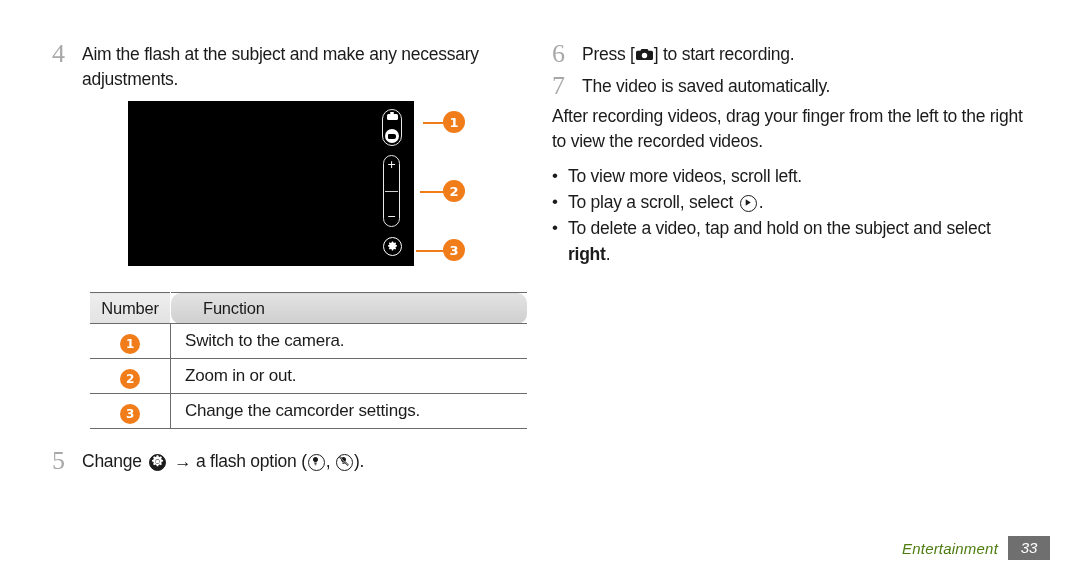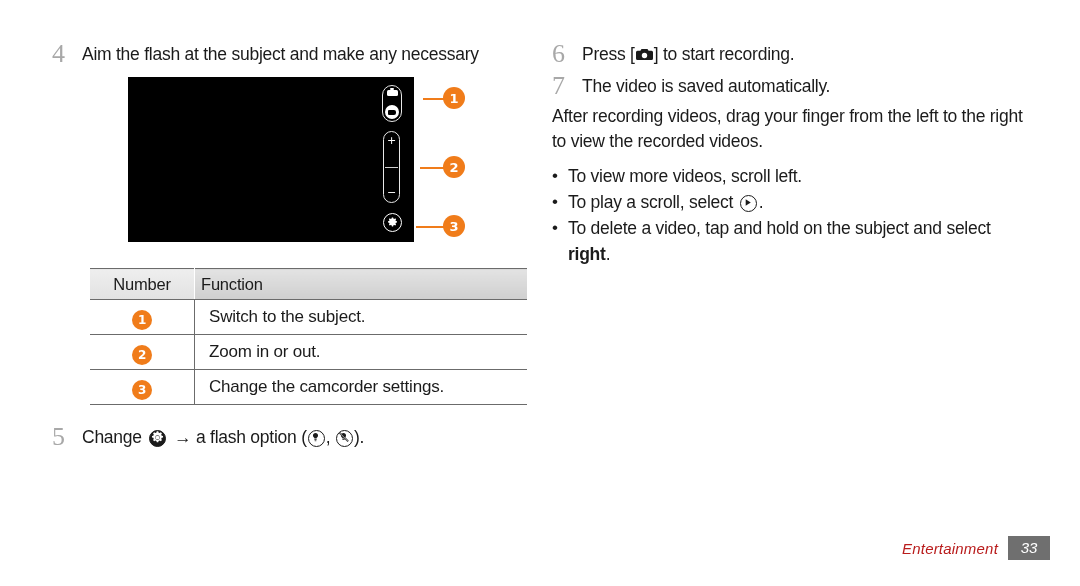--- a/index.html
+++ b/index.html
@@ -114,26 +114,26 @@
     border-bottom:1.6px solid #6b6b6b;
   }
   .tbl thead th{
     height:30px;font-weight:400;font-size:16.5px;
     color:#1b1b1b;
     background:linear-gradient(#e3e3e3,#cfcfcf);
     border-top:1.6px solid #6b6b6b;
     letter-spacing:-0.2px;
   }
   .tbl thead th.c1{
-    width:104px;
+    width:80px;
     background:linear-gradient(#eeeeee,#e2e2e2);
     text-align:center;
     border-right:1.3px solid #ffffff;
   }
-  .tbl thead th.c2{padding-left:6px;}
+  .tbl thead th.c2{padding-left:32px;border-radius:10px;}
   .tbl tbody td{height:34px;font-size:17px;letter-spacing:-0.2px;}
   .tbl tbody td.c1{text-align:center;border-right:1.6px solid #6b6b6b;}
   .tbl tbody td.c2{padding-left:14px;}
   .badge{
     display:inline-flex;align-items:center;justify-content:center;
     width:20px;height:20px;border-radius:50%;
     background:#f07c1a;color:#fff;font-size:12px;font-weight:bold;
     font-family:"DejaVu Sans",sans-serif;line-height:1;
     vertical-align:-4px;
   }
@@ -153,21 +153,21 @@
   }
   .bullet .btxt{flex:1;}
   .bold{font-weight:bold;}
 
   
   .footer{
     position:absolute;right:30px;bottom:26px;
     display:flex;align-items:center;gap:10px;
   }
   .footer .sect{
-    font-style:italic;font-size:15px;color:#b91c1c;
+    font-style:italic;font-size:15px;color:#4d7c0f;
     font-family:"Liberation Sans","DejaVu Sans",sans-serif;
     letter-spacing:0.2px;
   }
   .footer .pg{
     background:#6f6f6f;color:#ffffff;
     font-style:italic;font-size:15px;
     padding:3px 10px 4px 10px;
     min-width:22px;text-align:center;
   }
 </style>
@@ -175,20 +175,21 @@
 <body>
 
 <div class="page">
 
   <div class="col-left">
 
     <div class="step">
       <div class="step-num">4</div>
       <div class="step-body">
         <span class="ln">Aim the flash at the subject and make any necessary</span>
+        <span class="ln">adjustments.</span>
       </div>
     </div>
 
     <div class="preview-wrap">
       <div class="preview">
 
         <div class="toggle">
           <span class="tg-cam"></span>
           <span class="tg-vid"></span>
         </div>
@@ -222,21 +223,21 @@
         <tr>
           <th class="c1">Number</th>
           <th class="c2">Function</th>
         </tr>
       </thead>
       <tbody>
         <tr>
           <td class="c1">
             <span class="badge">1</span>
           </td>
-          <td class="c2">Switch to the subject.</td>
+          <td class="c2">Switch to the camera.</td>
         </tr>
         <tr>
           <td class="c1">
             <span class="badge">2</span>
           </td>
           <td class="c2">Zoom in or out.</td>
         </tr>
         <tr>
           <td class="c1">
             <span class="badge">3</span>

